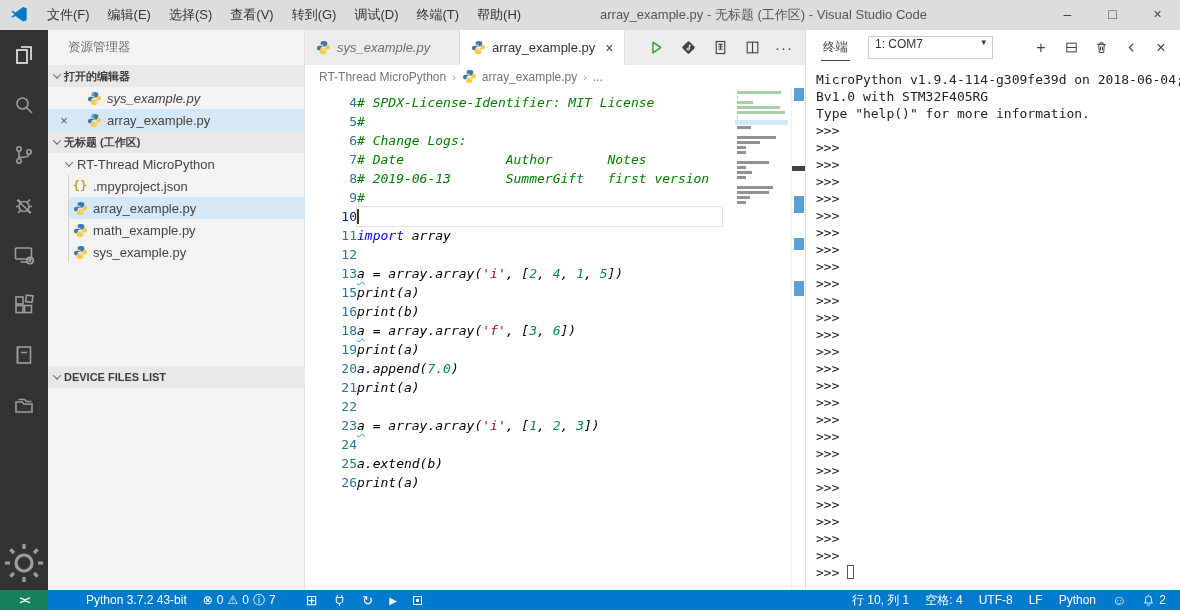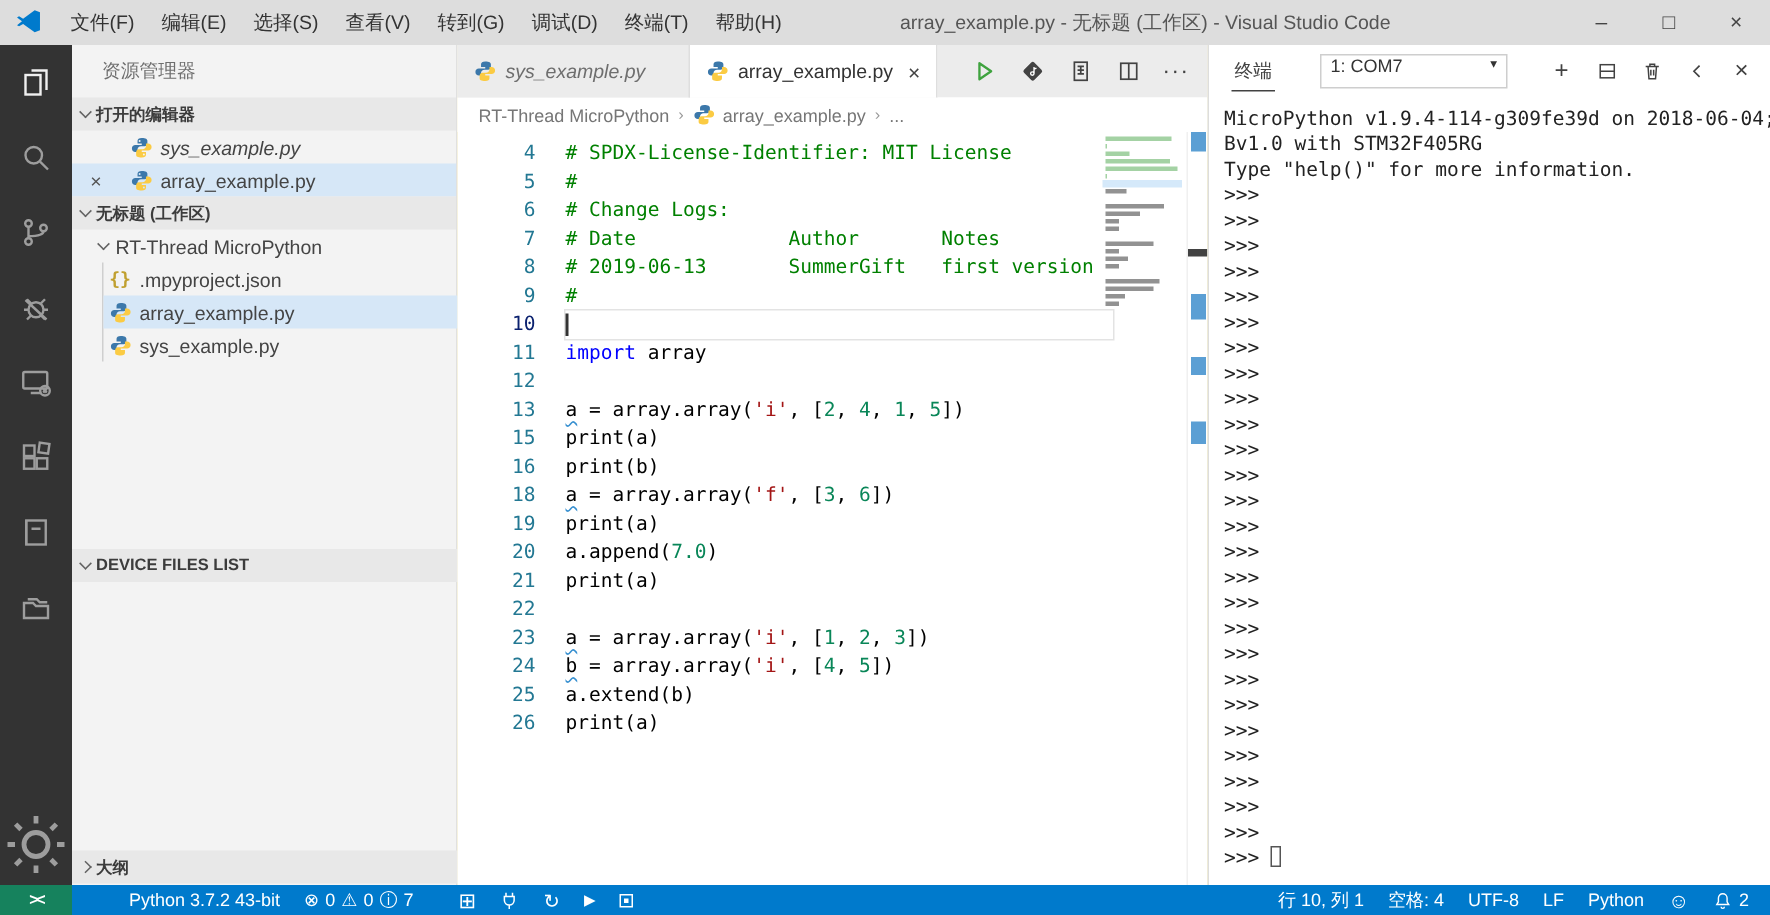--- a/index.html
+++ b/index.html
@@ -62,38 +62,38 @@
   .ea-icon { width:18px; height:18px; display:flex; align-items:center; justify-content:center; color:#424242; }
   .ea-icon svg { width:17px; height:17px; }
   .more-dots { font-size:15px; letter-spacing:1px; color:#424242; line-height:10px; }
   .breadcrumb { height:23px; display:flex; align-items:center; padding-left:14px; font-size:12px; color:#767676; background:#fff; }
   .breadcrumb .sep { margin:0 6px; font-size:11px; color:#9a9a9a; }
   .breadcrumb .fi { margin-right:4px; }
   .code-area { position:relative; height:502px; overflow:hidden; font-family:"DejaVu Sans Mono",monospace; font-size:13px; }
   .code-lines { padding-top:5px; }
   .line { height:19px; line-height:19px; display:flex; white-space:pre; }
   .ln { width:52px; text-align:right; color:#237893; flex:none; }
-  .lc { margin-left:20px; color:#000; position:relative; }
+  .lc { color:#000; position:relative;font-style:italic; }
   .line.cur .ln { color:#0b216f; }
   .line.cur .lc { outline:1px solid #e3e3e3; min-width:365px; }
   .caret { position:absolute; left:0; top:2px; width:1.5px; height:15px; background:#333; }
   .tok-c { color:#008000; } .tok-k { color:#0000ff; } .tok-s { color:#a31515; }
   .tok-n { color:#098658; } .tok-p { color:#000; }
   .tok-v { color:#000; text-decoration:underline wavy #368fd0 1px; text-underline-offset:3px; }
   .minimap { position:absolute; right:17px; top:2px; width:53px; height:160px; }
   .mm-bar { position:absolute; left:2px; height:2.5px; background:#6d6d6d; opacity:.75; }
   .mm-c { background:#86c386; }
   .mm-cur { position:absolute; left:0; width:53px; height:5px; background:#d5e9fa; }
   .ruler { position:absolute; right:0; top:0; width:14px; height:502px; border-left:1px solid #f0f0f0; }
   .ruler-mark { position:absolute; left:2px; width:10px; background:#5b9fd4; }
   .ruler-cursor { position:absolute; left:0; width:14px; height:5px; background:#424242; }
 
   
   .terminal { position:absolute; left:805px; top:30px; width:375px; height:560px; background:#fff; border-left:1px solid #ddd; }
-  .term-header { height:35px; display:flex; align-items:center; padding:0 10px 0 15px;gap:12px; }
+  .term-header { height:35px; display:flex; align-items:center; padding:0 10px 0 15px; }
   .term-tab { font-size:12.5px; color:#424242; border-bottom:1px solid #424242; padding:4px 2px; margin-right:18px; }
   .term-select { width:125px; height:23px; border:1px solid #cecece; background:#fff; display:flex; 
                  padding:0 6px; font-size:12px; color:#333; }
   .term-select .caret { position:static; margin-left:auto; width:auto; height:auto; background:none; font-size:9px; color:#333; }
   .term-icons { margin-left:auto; display:flex; align-items:center; gap:12px; color:#424242; }
   .ti { width:18px; height:18px; display:flex; align-items:center; justify-content:center; font-size:16px; font-weight:300; }
   .ti svg { width:15px; height:15px; }
   .term-body { padding:6px 0 0 10px; font-family:"DejaVu Sans Mono",monospace; font-size:13px; color:#222;
                height:525px; overflow:hidden; }
   .tline { height:17px; line-height:17px; white-space:pre; }
@@ -250,31 +250,36 @@
           </span>
         <span>array_example.py</span>
       </div>
       <div class="tree-row">
         <span class="fi" style="margin:0 5px 0 3px;">
             <svg viewBox="0 0 16 16">
               <path fill="#3c78aa" d="M8 1C6 1 5 1.8 5 3v2h3v1H3.5C2 6 1 7 1 8.5S2 11 3.5 11H5V9.5C5 8 6 7 7.5 7H10c1 0 2-.8 2-2V3c0-1.2-1-2-4-2z"></path>
               <path fill="#fbcb43" d="M8 15c2 0 3-.8 3-2v-2H8v-1h4.5c1.5 0 2.5-1 2.5-2.5S13.9 5 12.5 5H11v1.5C11 8 10 9 8.5 9H6c-1 0-2 .8-2 2v2c0 1.2 1 2 4 2z"></path>
             </svg>
           </span>
+        <span>math_example.py</span>
+      </div>
+      <div class="tree-row">
+        <span class="fi" style="margin:0 5px 0 3px;">
+            <svg viewBox="0 0 16 16">
+              <path fill="#3c78aa" d="M8 1C6 1 5 1.8 5 3v2h3v1H3.5C2 6 1 7 1 8.5S2 11 3.5 11H5V9.5C5 8 6 7 7.5 7H10c1 0 2-.8 2-2V3c0-1.2-1-2-4-2z"></path>
+              <path fill="#fbcb43" d="M8 15c2 0 3-.8 3-2v-2H8v-1h4.5c1.5 0 2.5-1 2.5-2.5S13.9 5 12.5 5H11v1.5C11 8 10 9 8.5 9H6c-1 0-2 .8-2 2v2c0 1.2 1 2 4 2z"></path>
+            </svg>
+          </span>
         <span>sys_example.py</span>
       </div>
     </div>
 
     <div class="section-header abs-section" style="top:336px;">
       <span class="chev down"></span>
       <span>DEVICE FILES LIST</span>
-    </div>
-    <div class="section-header abs-section" style="bottom:1px;">
-      <span class="chev right"></span>
-      <span>大纲</span>
     </div>
   </div>
 
   <div class="editor">
     <div class="tabbar">
       <div class="tab inactive">
         <span class="fi">
             <svg viewBox="0 0 16 16">
               <path fill="#3c78aa" d="M8 1C6 1 5 1.8 5 3v2h3v1H3.5C2 6 1 7 1 8.5S2 11 3.5 11H5V9.5C5 8 6 7 7.5 7H10c1 0 2-.8 2-2V3c0-1.2-1-2-4-2z"></path>
               <path fill="#fbcb43" d="M8 15c2 0 3-.8 3-2v-2H8v-1h4.5c1.5 0 2.5-1 2.5-2.5S13.9 5 12.5 5H11v1.5C11 8 10 9 8.5 9H6c-1 0-2 .8-2 2v2c0 1.2 1 2 4 2z"></path>
@@ -347,21 +352,21 @@
           <div class="line"><span class="ln">12</span><span class="lc"></span></div>
           <div class="line"><span class="ln">13</span><span class="lc"><span class="tok-v">a</span><span class="tok-p"> = array.array(</span><span class="tok-s">'i'</span><span class="tok-p">, [</span><span class="tok-n">2</span><span class="tok-p">, </span><span class="tok-n">4</span><span class="tok-p">, </span><span class="tok-n">1</span><span class="tok-p">, </span><span class="tok-n">5</span><span class="tok-p">])</span></span></div>
           <div class="line"><span class="ln">15</span><span class="lc"><span class="tok-p">print(a)</span></span></div>
           <div class="line"><span class="ln">16</span><span class="lc"><span class="tok-p">print(b)</span></span></div>
           <div class="line"><span class="ln">18</span><span class="lc"><span class="tok-v">a</span><span class="tok-p"> = array.array(</span><span class="tok-s">'f'</span><span class="tok-p">, [</span><span class="tok-n">3</span><span class="tok-p">, </span><span class="tok-n">6</span><span class="tok-p">])</span></span></div>
           <div class="line"><span class="ln">19</span><span class="lc"><span class="tok-p">print(a)</span></span></div>
           <div class="line"><span class="ln">20</span><span class="lc"><span class="tok-p">a.append(</span><span class="tok-n">7.0</span><span class="tok-p">)</span></span></div>
           <div class="line"><span class="ln">21</span><span class="lc"><span class="tok-p">print(a)</span></span></div>
           <div class="line"><span class="ln">22</span><span class="lc"></span></div>
           <div class="line"><span class="ln">23</span><span class="lc"><span class="tok-v">a</span><span class="tok-p"> = array.array(</span><span class="tok-s">'i'</span><span class="tok-p">, [</span><span class="tok-n">1</span><span class="tok-p">, </span><span class="tok-n">2</span><span class="tok-p">, </span><span class="tok-n">3</span><span class="tok-p">])</span></span></div>
-          <div class="line"><span class="ln">24</span><span class="lc"><span class="tok-v">b</span><span class="tok-p"> = array.array(</span><span class="tok-s">'i'</span><span class="tok-p">, [</span><span class="tok-n">4</span><span class="tok-p">, </span><span class="tok-n">5</span><span class="tok-p">])</span></span></div>
+          <div class="line"><span class="ln">24</span></div>
           <div class="line"><span class="ln">25</span><span class="lc"><span class="tok-p">a.extend(b)</span></span></div>
           <div class="line"><span class="ln">26</span><span class="lc"><span class="tok-p">print(a)</span></span></div>
         </div>
       <div class="minimap">
           <div class="mm-bar mm-c" style="top: 1px; width: 44px;"></div>
           <div class="mm-bar mm-c" style="top: 6px; width: 1px;"></div>
           <div class="mm-bar mm-c" style="top: 11px; width: 16px;"></div>
           <div class="mm-bar mm-c" style="top: 16px; width: 43px;"></div>
           <div class="mm-bar mm-c" style="top: 21px; width: 48px;"></div>
           <div class="mm-bar mm-c" style="top: 26px; width: 1px;"></div>

